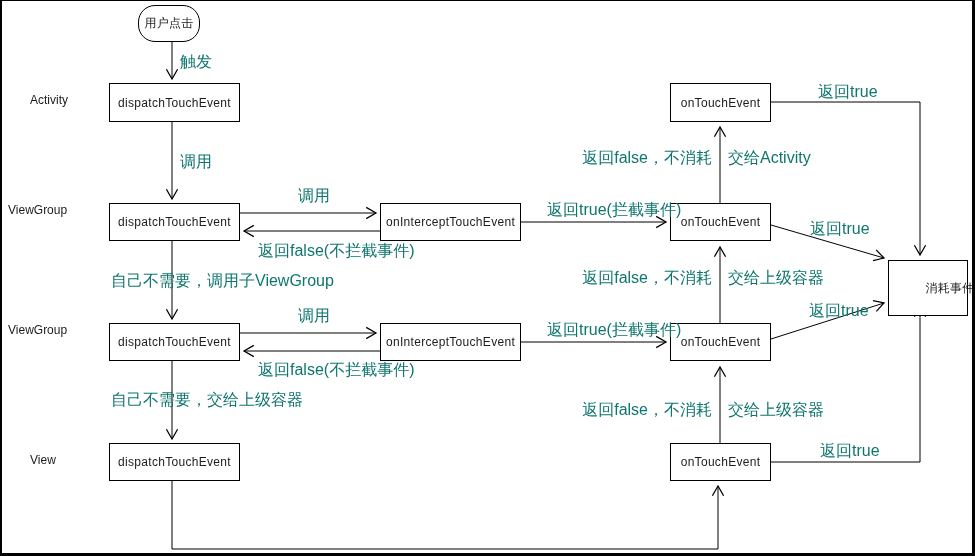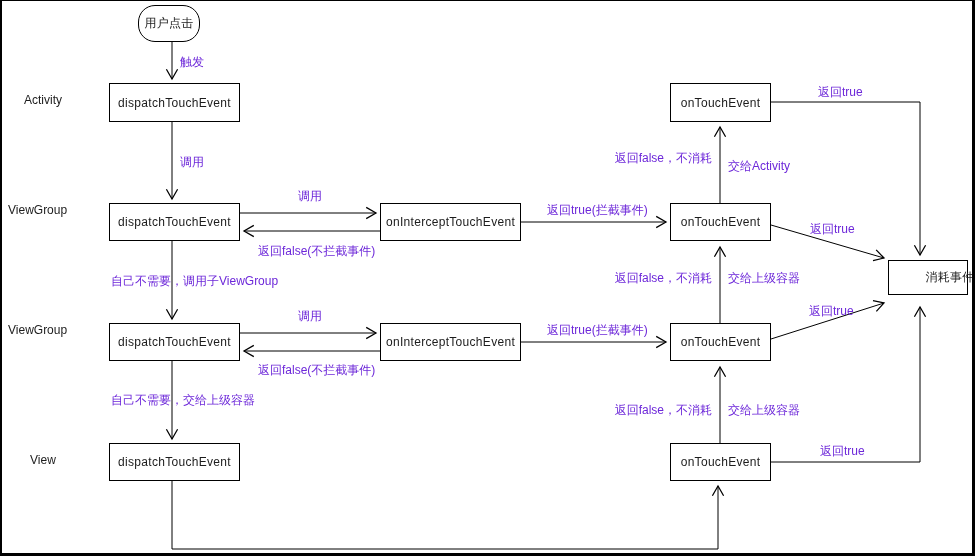--- a/index.html
+++ b/index.html
@@ -27,24 +27,24 @@
     align-items: center;
     justify-content: center;
     font-size: 12px;
     letter-spacing: 0.3px;
     color: #1c1c1c;
     white-space: nowrap;
   }
   .node.rounded { border-radius: 17px; }
   .lbl {
     position: absolute;
-    font-size: 12px;
+    font-size: 16px;
     line-height: 14px;
     white-space: nowrap;
-    color: #6d28d9;
+    color: #0f766e;
   }
   .rowlbl { position: absolute; font-size: 12px; line-height: 14px; white-space: nowrap; color: #1c1c1c; }
 </style>
 </head>
 <body>
 
 <div class="canvas">
 
   <svg class="wires" viewBox="0 0 970 552">
     <defs>
@@ -93,23 +93,23 @@
   <div class="node" style="left:378px; top:322px; width:141px; height:38px;">onInterceptTouchEvent</div>
 
   <div class="node" style="left:668px; top:82px; width:101px; height:39px;">onTouchEvent</div>
 
   <div class="node" style="left:668px; top:202px; width:101px; height:38px;">onTouchEvent</div>
 
   <div class="node" style="left:668px; top:322px; width:101px; height:38px;">onTouchEvent</div>
 
   <div class="node" style="left:668px; top:442px; width:101px; height:38px;">onTouchEvent</div>
 
-  <div class="node" style="left:886px; top:259px; width:80px; height:35px;padding-left:44px;">消耗事件</div>
+  <div class="node" style="left:886px; top:259px; width:80px; height:56px;padding-left:44px;">消耗事件</div>
 
-  <div class="rowlbl" style="left:22px; top:92px;">Activity</div>
+  <div class="rowlbl" style="left:28px; top:92px;">Activity</div>
   <div class="rowlbl" style="left:6px; top:202px;">ViewGroup</div>
   <div class="rowlbl" style="left:6px; top:322px;">ViewGroup</div>
   <div class="rowlbl" style="left:28px; top:452px;text-align:right;">View</div>
 
   <div class="lbl" style="left:178px; top:54px;">触发</div>
 
   <div class="lbl" style="left:178px; top:154px;">调用</div>
 
   <div class="lbl" style="left:296px; top:188px;">调用</div>
   <div class="lbl" style="left:256px; top:243px;">返回false(不拦截事件)</div>
@@ -117,21 +117,21 @@
 
   <div class="lbl" style="left:109px; top:273px;">自己不需要，调用子ViewGroup</div>
 
   <div class="lbl" style="left:296px; top:308px;">调用</div>
   <div class="lbl" style="left:256px; top:362px;">返回false(不拦截事件)</div>
   <div class="lbl" style="left:545px; top:322px;">返回true(拦截事件)</div>
 
   <div class="lbl" style="left:109px; top:392px;">自己不需要，交给上级容器</div>
 
   <div class="lbl" style="right:260px; top:150px;">返回false，不消耗</div>
-  <div class="lbl" style="left:726px; top:150px;margin-top:8px;">交给Activity</div>
+  <div class="lbl" style="left:726px; top:150px;">交给Activity</div>
 
   <div class="lbl" style="right:260px; top:270px;">返回false，不消耗</div>
   <div class="lbl" style="left:726px; top:270px;">交给上级容器</div>
 
   <div class="lbl" style="right:260px; top:402px;">返回false，不消耗</div>
   <div class="lbl" style="left:726px; top:402px;">交给上级容器</div>
 
   <div class="lbl" style="left:816px; top:84px;">返回true</div>
   <div class="lbl" style="left:808px; top:221px;">返回true</div>
   <div class="lbl" style="left:807px; top:303px;">返回true</div>

